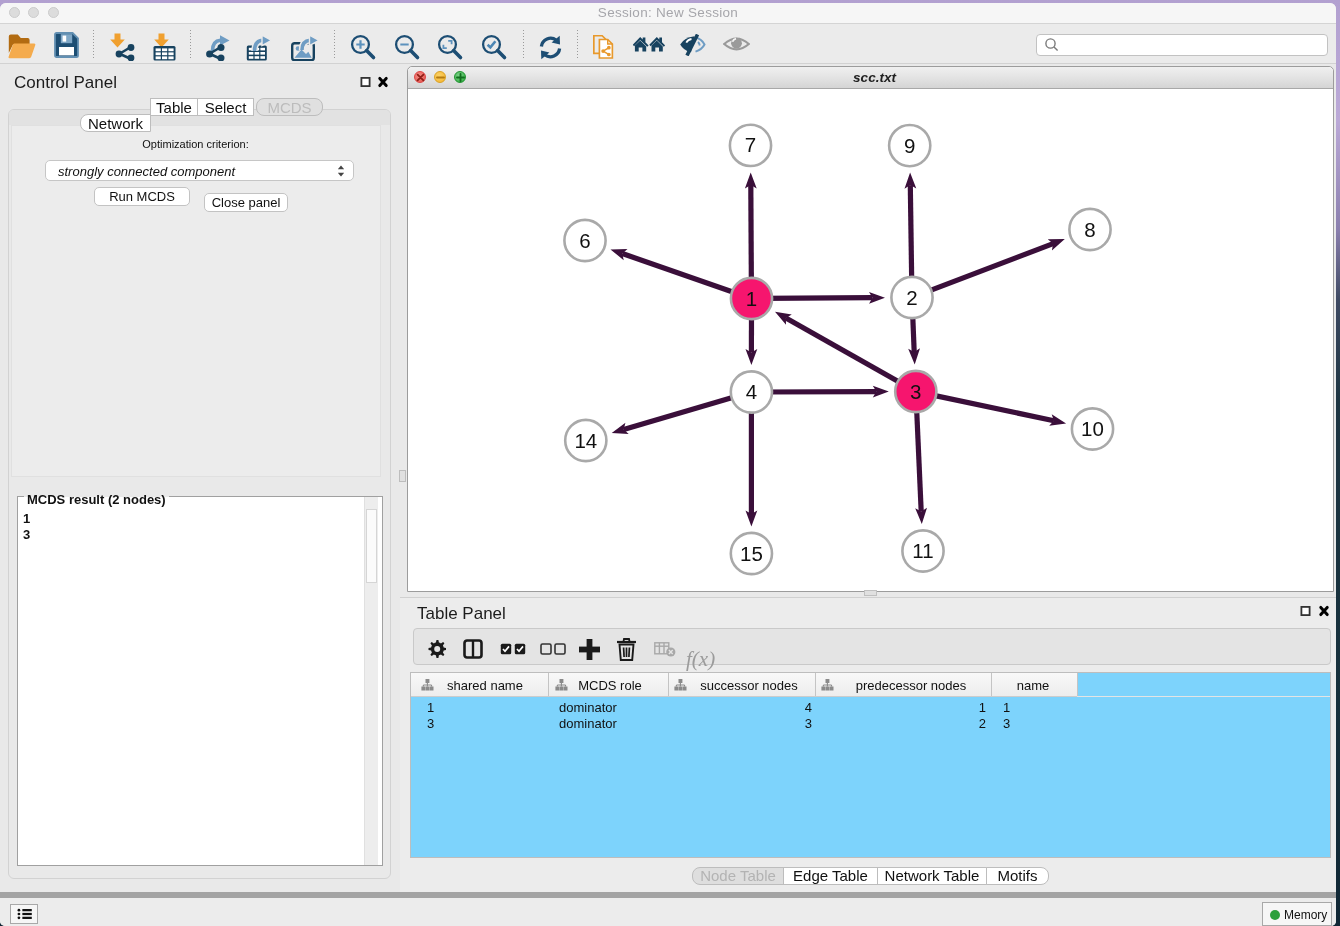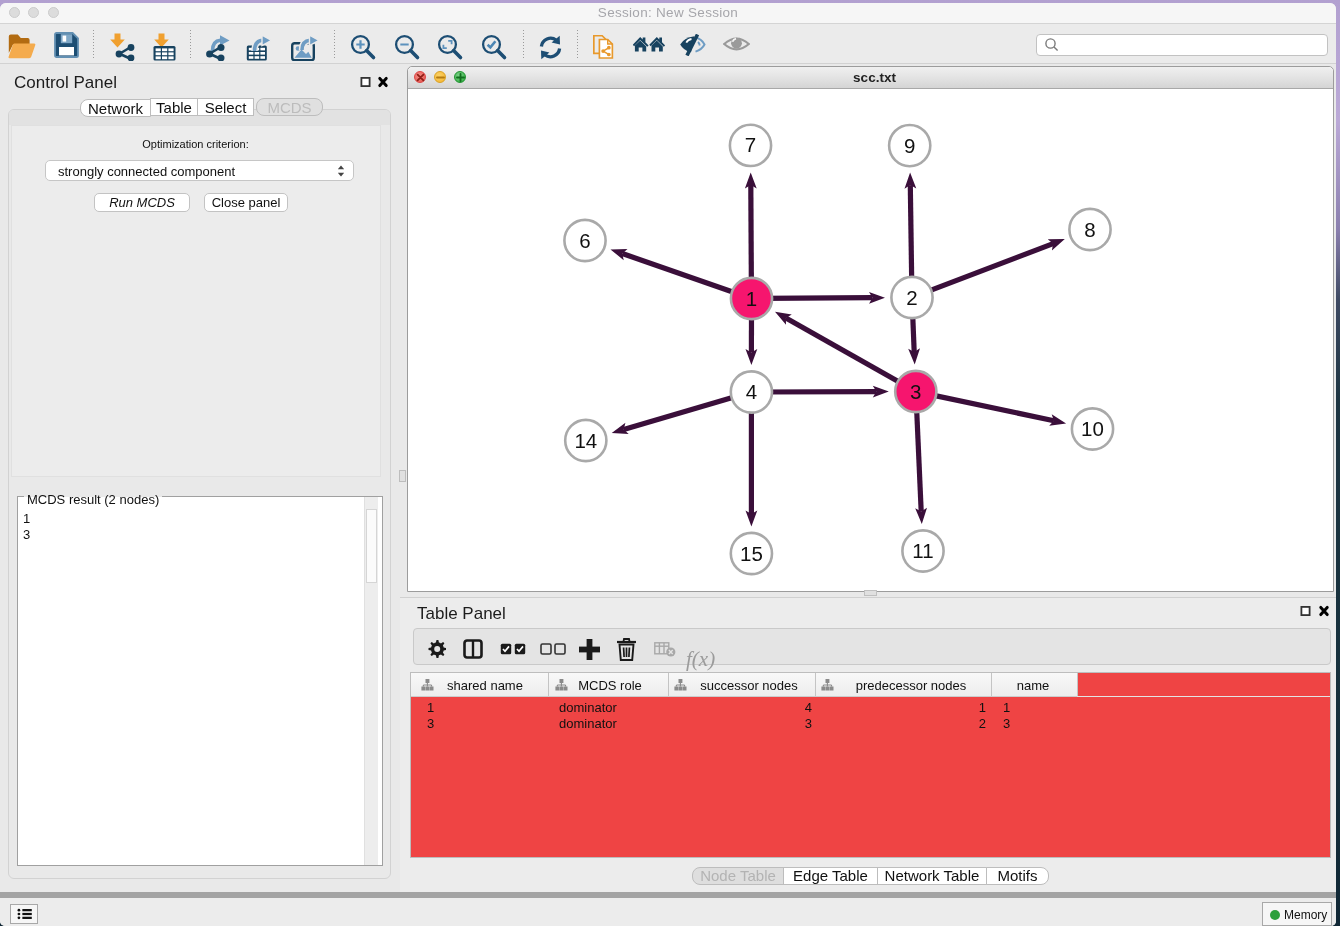--- a/index.html
+++ b/index.html
@@ -24,33 +24,33 @@
 .ctab{position:absolute;height:18px;box-sizing:border-box;border:1px solid #bdbdbd;
  background:#fff;font-size:15px;color:#111;text-align:center;line-height:17px;}
 .well{position:absolute;left:8px;top:46px;width:383px;height:770px;background:#e9e9e9;
  border:1px solid #d2d2d2;border-radius:6px;box-sizing:border-box;}
 .welltop{position:absolute;left:9px;top:47px;width:381px;height:15px;background:#e2e2e2;border-radius:5px 5px 0 0;}
 .innerp{position:absolute;left:11px;top:62px;width:370px;height:352px;background:#ececec;
  border:1px solid #e0e0e0;box-sizing:border-box;}
 .btn{position:absolute;height:19px;background:#fff;border:1px solid #c3c3c3;border-radius:5px;
  box-sizing:border-box;font-size:13px;color:#111;text-align:center;line-height:17px;}
 .fieldset{position:absolute;left:17px;top:433px;width:366px;height:370px;background:#fff;
- border:1px solid #a0a0a0;box-sizing:border-box;}
+ border:1px solid #a0a0a0;box-sizing:border-box;font-weight:bold;}
 
 .netwin{position:absolute;left:407px;top:63px;width:927px;height:526px;background:#fff;
  border:1px solid #9c9c9c;border-radius:5px 5px 0 0;box-sizing:border-box;}
 .nettitle{position:absolute;left:0;top:0;width:925px;height:21px;border-radius:5px 5px 0 0;
  background:linear-gradient(180deg,#f0f0f0 0%,#e2e2e2 55%,#d4d4d4 100%);border-bottom:1px solid #a8a8a8;}
 .light{position:absolute;top:4px;width:12px;height:12px;border-radius:50%;box-sizing:border-box;}
 
 .tablepanel{position:absolute;left:400px;top:594px;width:936px;height:295px;background:#ececec;
  border-top:1px solid #d0d0d0;}
 .ttool{position:absolute;left:13px;top:30px;width:918px;height:37px;background:#e4e4e4;
  border:1px solid #c9c9c9;border-radius:4px;box-sizing:border-box;}
-.thead{position:absolute;left:10px;top:74px;width:921px;height:186px;background:#ef4444;
+.thead{position:absolute;left:10px;top:74px;width:921px;height:186px;background:#7dd3fc;
  border:1px solid #bdbdbd;box-sizing:border-box;padding-left:8px;}
 .btab{position:absolute;top:269px;height:18px;box-sizing:border-box;border:1px solid #bdbdbd;
  background:#fff;font-size:15px;color:#111;text-align:center;line-height:16px;}
 .statusbar{position:absolute;left:0;top:889px;width:1336px;height:34px;background:#ececec;
  border-top:6px solid #a3a3a3;}
 </style></head>
 <body>
 <div class="window">
  <div class="titlebar">
   <div class="tl" style="left:9px;"></div>
@@ -217,33 +217,33 @@
 
  <div id="cpanel" class="abs" style="left:0;top:60px;width:391px;height:832px;">
   <div class="panel-title abs" style="left:14px;top:10px;">Control Panel</div>
   <svg class="abs" style="left:359px;top:12.5px;" width="31" height="12" viewBox="0 0 31 12">
    <rect x="2.4" y="1.9" width="8.2" height="8.2" fill="#fff" stroke="#333" stroke-width="1.8"></rect>
    <path d="M20.8 2.4 L27.2 9.6 M27.2 2.4 L20.8 9.6" stroke="#000" stroke-width="3" stroke-linecap="round"></path>
   </svg>
   <div class="well"></div>
   <div class="welltop"></div>
   <div class="innerp"></div>
-  <div class="ctab" style="top:36px;left:80px;width:71px;border-radius:8px 0 0 8px;">Network</div>
+  <div class="ctab" style="top:51px;left:80px;width:71px;border-radius:8px 0 0 8px;">Network</div>
   <div class="ctab" style="top:35px;left:150px;width:48px;">Table</div>
   <div class="ctab" style="top:35px;left:197px;width:57px;">Select</div>
   <div class="ctab" style="top:35px;left:256px;width:67px;border-radius:8px;background:#e0e0e0;color:#bcbcbc;">MCDS</div>
   <div class="abs" style="left:0;top:75px;width:391px;text-align:center;font-size:11px;color:#111;">Optimization criterion:</div>
   <div class="abs" style="left:45px;top:97px;width:309px;height:21px;background:#fff;border:1px solid #c6c6c6;border-radius:5px;box-sizing:border-box;">
-   <div style="position:absolute;left:12px;top:3px;font-size:13px;color:#111;">strongly connected component</div>
+   <div style="position:absolute;left:12px;top:3px;font-size:13px;color:#111;font-style:italic;">strongly connected component</div>
    <svg style="position:absolute;right:7px;top:3px;" width="10" height="14" viewBox="0 0 10 14">
     <path d="M1.8 5.2 L5 1.6 L8.2 5.2 Z" fill="#444"></path>
           <path d="M1.8 8.8 L5 12.4 L8.2 8.8 Z" fill="#444"></path>
    </svg>
   </div>
-  <div class="btn" style="left:94px;top:130px;width:96px;font-style:italic;">Run MCDS</div>
+  <div class="btn" style="left:94px;top:124px;width:96px;">Run MCDS</div>
   <div class="btn" style="left:204px;top:130px;width:84px;">Close panel</div>
   <div class="fieldset" id="mcdsresult">
    <div style="position:absolute;left:6px;top:-5px;background:linear-gradient(180deg,#e9e9e9 0 30%,#fff 30%);padding:0 3px;font-size:13px;color:#111;">MCDS result (2 nodes)</div>
    <div style="position:absolute;left:5px;top:14px;font-size:13px;line-height:16px;color:#111;">1<br>3</div>
    <div style="position:absolute;right:4px;top:0;width:13px;height:368px;background:#ededed;border-left:1px solid #e0e0e0;">
     <div style="position:absolute;left:1px;top:12px;width:11px;height:74px;background:#fbfbfb;border:1px solid #d5d5d5;box-sizing:border-box;"></div>
    </div>
   </div>
  </div>
 
@@ -253,21 +253,21 @@
   <div class="nettitle">
    <div class="light" style="left:6px;background:radial-gradient(circle at 40% 35%,#f28b85,#e5544b);border:1px solid #d44;"></div>
    <div class="light" style="left:26px;background:radial-gradient(circle at 40% 35%,#fbd164,#f5b32e);border:1px solid #d9a123;"></div>
    <div class="light" style="left:46px;background:radial-gradient(circle at 40% 35%,#7ed28b,#29a938);border:1px solid #1f9330;"></div>
    <svg class="abs" style="left:6px;top:4px;" width="53" height="12" viewBox="0 0 53 12">
     <path d="M3.6 3.6 L9.4 9.4 M9.4 3.6 L3.6 9.4" stroke="#901f17" stroke-width="1.8" stroke-linecap="round"></path>
     <line x1="23" y1="6.5" x2="30" y2="6.5" stroke="#b37b12" stroke-width="1.9" stroke-linecap="round"></line>
     <line x1="43" y1="6.5" x2="50" y2="6.5" stroke="#12701f" stroke-width="1.9" stroke-linecap="round"></line>
     <line x1="46.5" y1="3" x2="46.5" y2="10" stroke="#12701f" stroke-width="1.9" stroke-linecap="round"></line>
    </svg>
-   <div style="position:absolute;left:4px;top:3px;width:925px;text-align:center;font-size:13.5px;font-weight:bold;color:#222;">scc.txt</div>
+   <div style="position:absolute;left:4px;top:3px;width:925px;text-align:center;font-size:13.5px;font-weight:bold;color:#222;font-style:italic;">scc.txt</div>
   </div>
   <svg id="graph" style="position:absolute;left:0px;top:22px;" width="925" height="502" viewBox="407 88 925 502">
   <line x1="750.4" y1="287.5" x2="749.8" y2="183.9" stroke="#3a0f3a" stroke-width="5.2"></line>
 <polygon points="749.7,171.4 755.7,187.4 749.8,183.9 743.9,187.4" fill="#3a0f3a"></polygon>
 <line x1="741.1" y1="294.2" x2="621.3" y2="252.5" stroke="#3a0f3a" stroke-width="5.2"></line>
 <polygon points="609.5,248.4 626.5,248.1 621.3,252.5 622.7,259.2" fill="#3a0f3a"></polygon>
 <line x1="760.5" y1="297.4" x2="871.5" y2="296.7" stroke="#3a0f3a" stroke-width="5.2"></line>
 <polygon points="884.0,296.7 868.0,302.7 871.5,296.7 868.0,290.9" fill="#3a0f3a"></polygon>
 <line x1="750.5" y1="307.5" x2="750.4" y2="351.5" stroke="#3a0f3a" stroke-width="5.2"></line>
 <polygon points="750.4,364.0 744.5,348.0 750.4,351.5 756.3,348.0" fill="#3a0f3a"></polygon>

